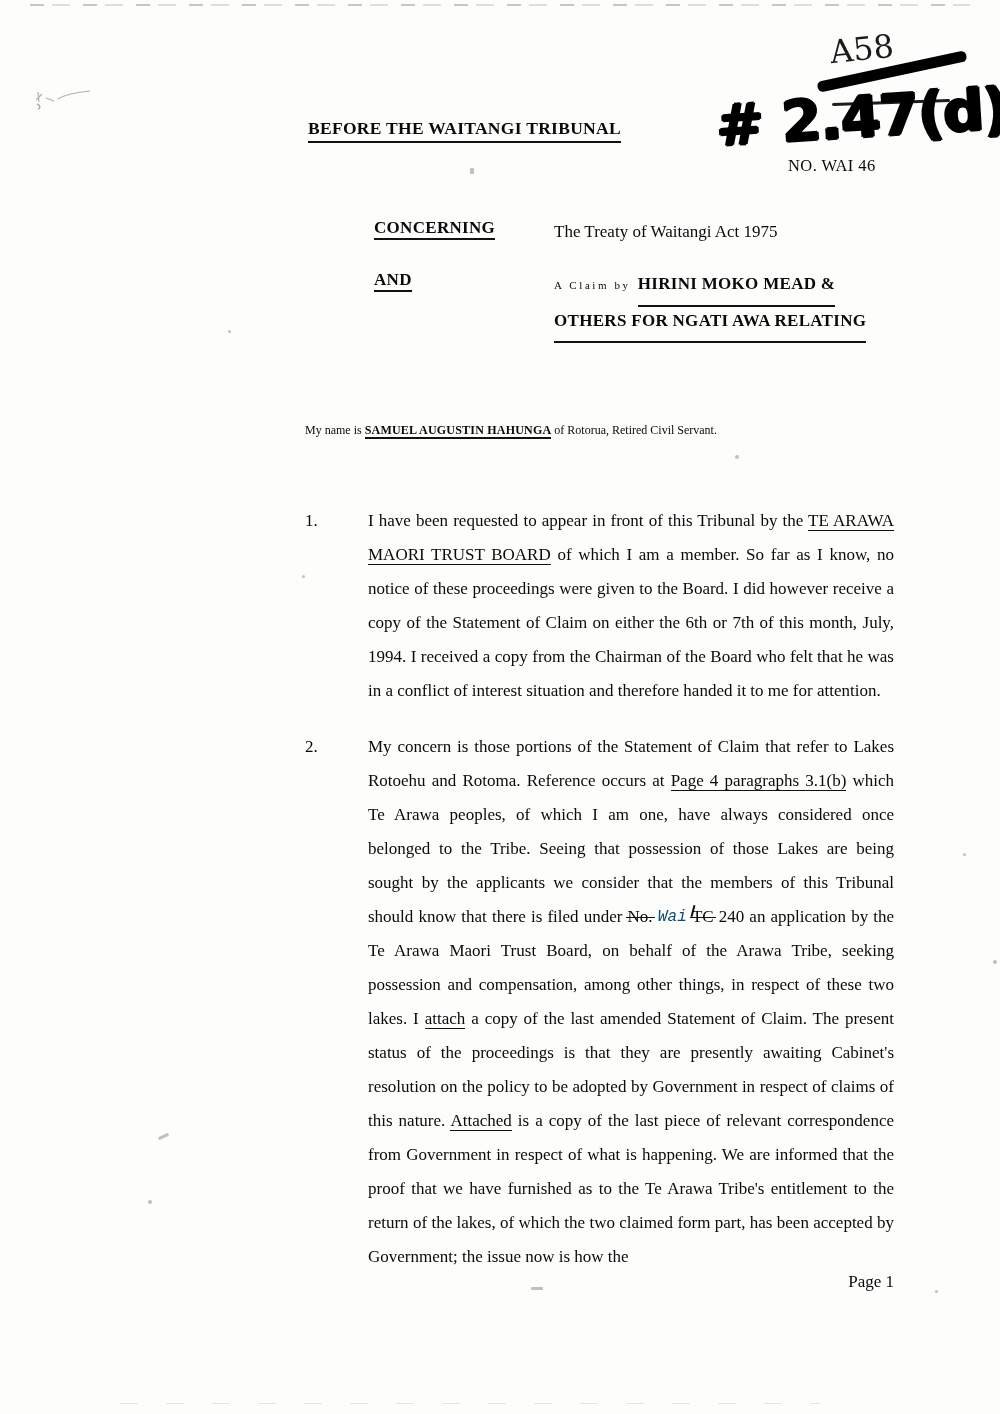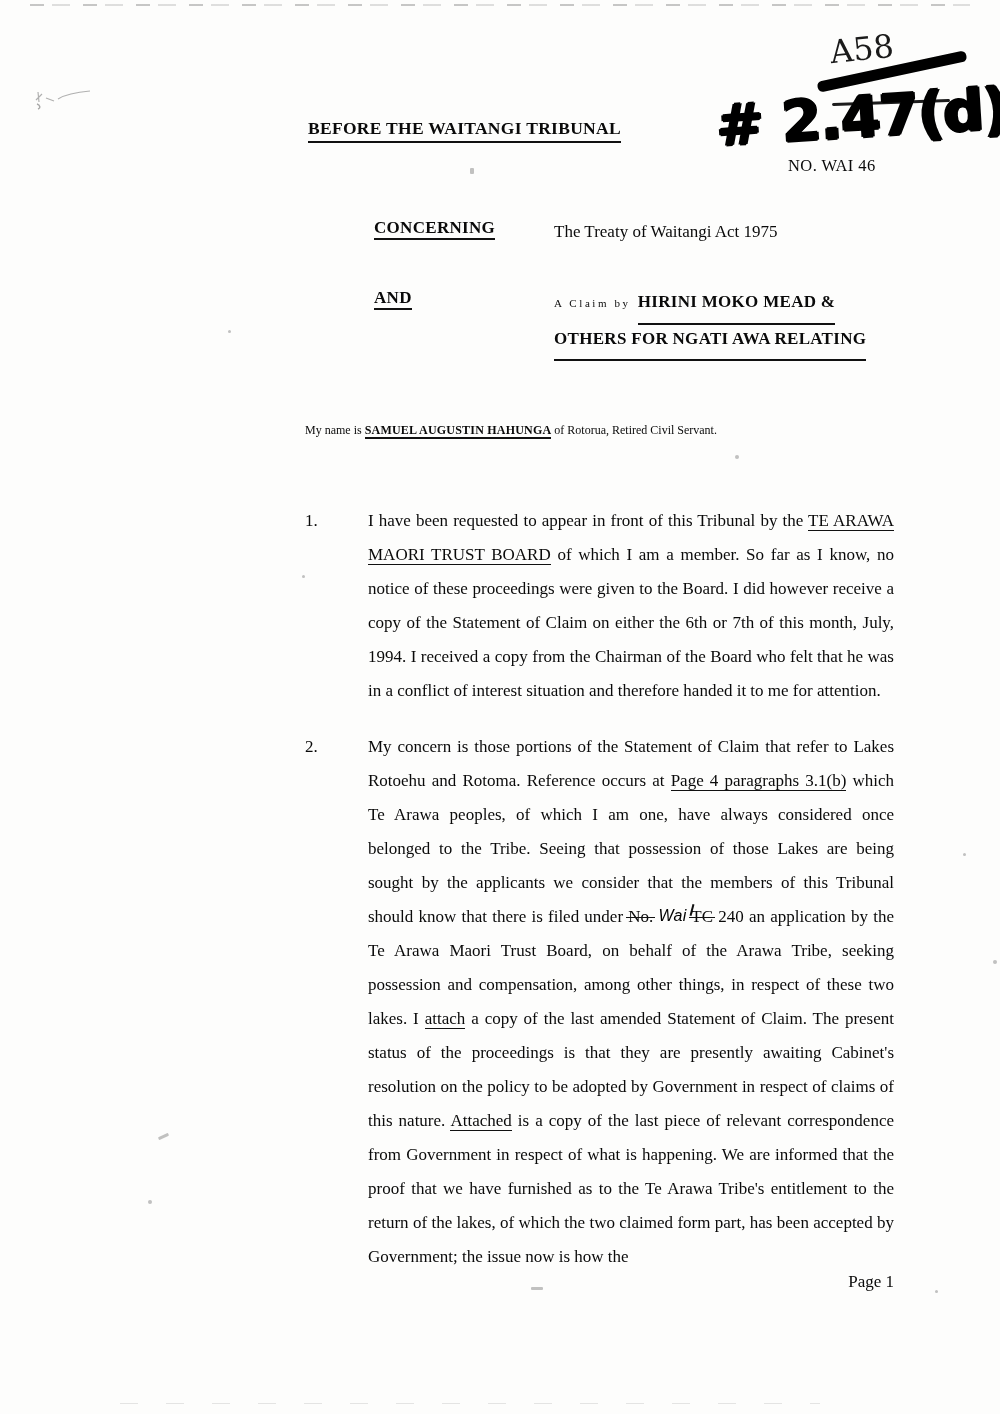--- a/index.html
+++ b/index.html
@@ -146,21 +146,21 @@
   .clause-label span {
     border-bottom: 2px solid #111;
     padding-bottom: 1px;
   }
   .clause-body {
     flex: 1;
     font-size: 17px;
     line-height: 1.62;
   }
   #clause-concerning { top: 218px; }
-  #clause-and { top: 288px; }
+  #clause-and { top: 270px; }
   .claim-title {
     font-weight: bold;
     letter-spacing: 0.3px;
   }
   .claim-title .tline {
     display: block;
     border-bottom: 2px solid #111;
     padding-bottom: 7px;
     width: fit-content;
   }
@@ -223,24 +223,24 @@
   .strike-through::after {
     content: "";
     position: absolute;
     left: -2px; right: -2px;
     top: 52%;
     height: 1.6px;
     background: #111;
   }
 
   .hand-inline {
-    font-family: Liberation Sans, sans-serif;
+    font-family: Liberation Mono, monospace;
     font-style: italic;
     font-size: 16px;
-    color: #000000;
+    color: #0c4a6e;
     letter-spacing: 0.2px;
     position: relative;
     top: -1px;
   }
   .hand-inline::after {
     content: "";
     position: absolute;
     right: -7px;
     top: -3px;
     width: 2px;

